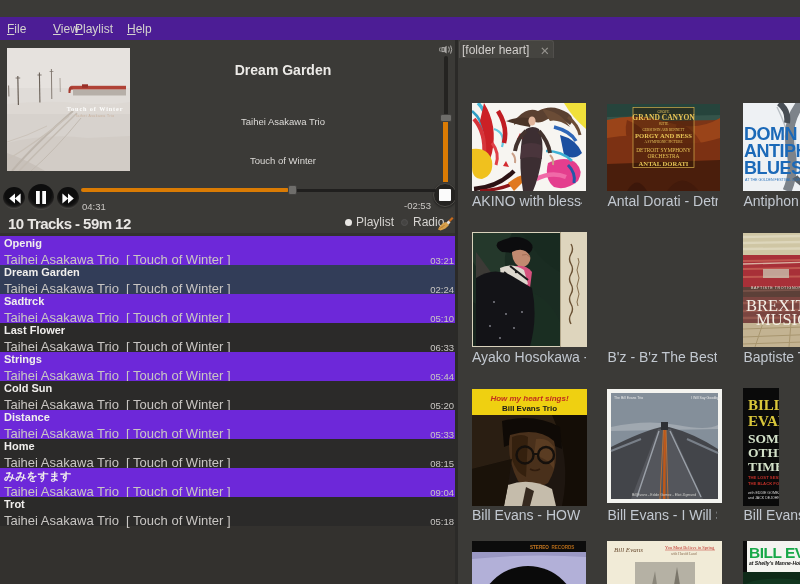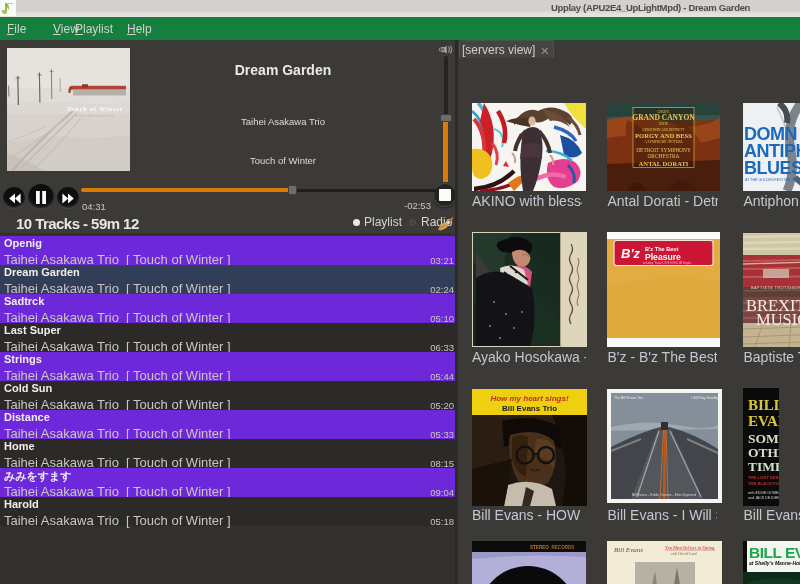--- a/index.html
+++ b/index.html
@@ -1,20 +1,20 @@
 <!DOCTYPE html>
 <html><head><meta charset="utf-8">
 <style>
 *{margin:0;padding:0;box-sizing:border-box;}
 html,body{width:800px;height:584px;overflow:hidden;background:#3b3a37;font-family:"Liberation Sans",sans-serif;}
 #app{position:relative;width:800px;height:584px;}
 #titlebar{position:absolute;left:0;top:0;width:800px;height:17px;background:linear-gradient(#d3d0cd 0%,#d3d0cd 62%,#e2dfdc 78%,#e6e3e0 100%);}
 #titleicon{position:absolute;left:0;top:0;width:16px;height:16px;background:#fafaf8;}
 #titletext{position:absolute;left:551px;top:2px;width:260px;white-space:nowrap;font-size:9.5px;font-weight:bold;color:#4c4c4b;letter-spacing:-0.32px;}
-#menubar{position:absolute;left:0;top:17px;width:800px;height:23px;background:#15803d;color:#d4d2cf;font-size:12px;}
+#menubar{position:absolute;left:0;top:17px;width:800px;height:23px;background:#4c1d95;color:#d4d2cf;font-size:12px;}
 .mi{position:absolute;top:5px;}
 #leftpanel{position:absolute;left:0;top:40px;width:455px;height:544px;background:#3b3a37;}
 #cover{position:absolute;left:7px;top:48px;width:123px;height:123px;}
 .ct{position:absolute;text-align:center;color:#e8e6e3;}
 #songtitle{left:133px;top:62px;width:300px;font-size:14px;font-weight:bold;color:#eceae7;}
 #songartist{left:133px;top:116px;width:300px;font-size:9.5px;color:#dddbd8;}
 #songalbum{left:133px;top:155px;width:300px;font-size:9.5px;color:#dddbd8;}
 
 #spkicon{position:absolute;left:438px;top:41px;}
 #volgroove{position:absolute;left:444px;top:56px;width:4px;height:62px;background:#242321;border-radius:2px;}
@@ -28,21 +28,21 @@
 #btnstop{left:433px;top:183px;width:24px;height:24px;background:#242321;border:1.5px solid #4e4c48;box-shadow:0 1px 2px rgba(0,0,0,0.4);}
 .bico{position:absolute;}
 #stopsq{position:absolute;left:439px;top:189px;width:12px;height:12px;background:#fbfbfb;border-radius:1px;}
 
 #seekfill{position:absolute;left:81px;top:188px;width:208px;height:4px;background:#da7b04;border-radius:2px;}
 #seekgroove{position:absolute;left:289px;top:189px;width:147px;height:3px;background:#201f1e;border-radius:1px;}
 #seekhandle{position:absolute;left:288px;top:185px;width:9px;height:10px;background:#6f6e6b;border:1px solid #42413f;border-radius:2px;}
 #tleft{position:absolute;left:82px;top:201px;font-size:9.5px;color:#cbc8c5;}
 #tright{position:absolute;right:368px;top:200px;font-size:9.5px;color:#cbc8c5;}
 
-#plheader{position:absolute;left:16px;top:212px;width:531px;height:21px;}
+#plheader{position:absolute;left:8px;top:212px;width:531px;height:21px;}
 #plcount{position:absolute;left:0px;top:3px;font-size:15px;font-weight:bold;color:#e9e7e4;letter-spacing:-0.55px;}
 .rdot{position:absolute;border-radius:50%;width:7px;height:7px;}
 #plsel{left:337px;top:7px;background:#e9e7e4;}
 #rdsel{left:393px;top:7px;background:#454442;border:1px solid #525150;}
 #pltext{position:absolute;left:348px;top:3px;font-size:12px;color:#d6d4d1;}
 #rdtext{position:absolute;left:405px;top:3px;font-size:12px;color:#d6d4d1;}
 #brush{position:absolute;left:437px;top:216px;}
 
 #tracklist{position:absolute;left:0;top:233px;width:454.5px;height:351px;background:#33312e;}
 .trk{position:absolute;left:0;width:454.5px;height:29px;}
@@ -57,32 +57,20 @@
 #rightpanel{position:absolute;left:458.3px;top:40px;width:341.7px;height:544px;background:#3b3a37;overflow:hidden;}
 #tab{position:absolute;left:0.7px;top:0px;width:95px;height:18px;background:#454440;border:1px solid #514f4c;border-bottom:none;border-radius:3px 3px 0 0;}
 #tabtext{position:absolute;left:2px;top:2px;font-size:12px;color:#d2cfcc;}
 #tabx{position:absolute;left:80px;top:2.5px;font-size:11.5px;color:#96948f;}
 #crumb{position:absolute;left:4.7px;top:25px;font-size:12.5px;font-weight:bold;color:#c3cdd6;letter-spacing:0px;}
 .thumb{position:absolute;overflow:hidden;}
 .lab{position:absolute;font-size:14px;color:#c2c8d0;white-space:nowrap;overflow:hidden;}
 </style></head>
 <body>
 <div id="app">
-  <div id="titlebar">
-    <div id="titleicon">
-      <svg width="16" height="16" viewBox="0 0 16 16">
-        <path d="M6 3 L6 11.5" stroke="#7da33c" stroke-width="1.6"></path>
-        <ellipse cx="4.6" cy="12" rx="2.6" ry="2" fill="#a9c93e"></ellipse>
-        <path d="M6 3 Q9 4.5 9 7.5 Q9 9.5 7.5 10.5 Q9 8 6 6.5 Z" fill="#8fb83e"></path>
-        <path d="M7 4 Q11 2.5 13 4" stroke="#7ec97e" stroke-width="0.8" fill="none"></path>
-        <path d="M1 11 Q4 9.5 6 11" stroke="#7ec97e" stroke-width="0.8" fill="none"></path>
-      </svg>
-    </div>
-    <div id="titletext">Upplay (APU2E4_UpLightMpd) - Dream Garden</div>
-  </div>
   <div id="menubar">
     <span class="mi" style="left:7px"><u>F</u>ile</span>
     <span class="mi" style="left:53px"><u>V</u>iew</span>
     <span class="mi" style="left:75px"><u>P</u>laylist</span>
     <span class="mi" style="left:127px"><u>H</u>elp</span>
   </div>
   <div id="leftpanel"></div>
   <div id="cover"><svg width="123" height="123" viewBox="0 0 123 123" id="winter">
     <rect width="123" height="123" fill="#e0dcd8"></rect>
     <rect y="0" width="123" height="40" fill="#e6e2de"></rect>
@@ -172,21 +160,21 @@
         <div class="tt">Dream Garden</div>
         <div class="ta">Taihei Asakawa Trio&nbsp; [ Touch of Winter ]</div>
         <div class="tm">02:24</div>
       </div>
   <div class="trk odd" style="top:61px">
         <div class="tt">Sadtrck</div>
         <div class="ta">Taihei Asakawa Trio&nbsp; [ Touch of Winter ]</div>
         <div class="tm">05:10</div>
       </div>
   <div class="trk even" style="top:90px">
-        <div class="tt">Last Super</div>
+        <div class="tt">Last Flower</div>
         <div class="ta">Taihei Asakawa Trio&nbsp; [ Touch of Winter ]</div>
         <div class="tm">06:33</div>
       </div>
   <div class="trk odd" style="top:119px">
         <div class="tt">Strings</div>
         <div class="ta">Taihei Asakawa Trio&nbsp; [ Touch of Winter ]</div>
         <div class="tm">05:44</div>
       </div>
   <div class="trk even" style="top:148px">
         <div class="tt">Cold Sun</div>
@@ -202,29 +190,29 @@
         <div class="tt">Home</div>
         <div class="ta">Taihei Asakawa Trio&nbsp; [ Touch of Winter ]</div>
         <div class="tm">08:15</div>
       </div>
   <div class="trk odd" style="top:235px">
         <div class="tt">みみをすます</div>
         <div class="ta">Taihei Asakawa Trio&nbsp; [ Touch of Winter ]</div>
         <div class="tm">09:04</div>
       </div>
   <div class="trk even" style="top:264px">
-        <div class="tt">Harold</div>
+        <div class="tt">Trot</div>
         <div class="ta">Taihei Asakawa Trio&nbsp; [ Touch of Winter ]</div>
         <div class="tm">05:18</div>
       </div>
   </div>
   <div id="splitter"></div>
   <div id="rightpanel">
     <div id="tab">
-        <div id="tabtext">[servers view]</div>
+        <div id="tabtext">[folder heart]</div>
         <div id="tabx">✕</div>
       </div>
 
     <div class="thumb" style="left:13.7px;top:63px;width:114px;height:88px">
     <svg width="114" height="88" viewBox="0 0 114 88">
       <rect width="114" height="88" fill="#f7f5f1"></rect>
       <path d="M92 0 L114 0 L114 26 Q100 14 92 0Z" fill="#f0e03a"></path>
       <path d="M6 0 Q16 10 13 24" stroke="#45b8d8" stroke-width="3.4" fill="none"></path>
       <path d="M0 8 Q12 18 10 32" stroke="#2f9ec4" stroke-width="2.6" fill="none"></path>
       <path d="M22 26 Q34 30 30 44" stroke="#63c8e0" stroke-width="2.2" fill="none"></path>
@@ -328,31 +316,20 @@
           <circle cx="42" cy="96" r="0.9" fill="#8a8a92"></circle>
       <circle cx="50" cy="80" r="0.9" fill="#8a8a92"></circle>
           <circle cx="28" cy="106" r="0.9" fill="#8a8a92"></circle>
       <rect x="88" y="0" width="27" height="115" fill="#ded5bd"></rect>
       <line x1="88.5" y1="0" x2="88.5" y2="115" stroke="#b0a488" stroke-width="1"></line>
       <path d="M99 12 q3 5 0 10 q-3 5 0 10 q3 5 0 10 q-3 5 0 10 q3 5 0 10 q-3 5 0 10 q3 5 0 10 q-3 5 0 10" stroke="#6a5134" stroke-width="1.4" fill="none"></path>
       <path d="M106 26 q2 4 0 8 q-2 4 0 8 q2 4 0 8 q-2 4 0 8 q2 4 0 8 q-2 4 0 8" stroke="#7a6140" stroke-width="0.9" fill="none"></path>
     </svg></div>
     <div class="lab" style="left:13.7px;top:308.5px;width:114px">Ayako Hosokawa -</div>
 
-    <div class="thumb" style="left:149.2px;top:192px;width:113px;height:115px">
-    <svg width="113" height="115" viewBox="0 0 113 115">
-      <rect width="113" height="115" fill="#fbfbf9"></rect>
-      <rect y="7" width="113" height="99" fill="#dfa93c"></rect>
-      <path d="M0 7 L113 7 L113 50 Q60 40 0 55Z" fill="#e3af46" opacity="0.6"></path>
-      <rect x="7" y="8.5" width="99" height="25" rx="2.5" fill="#cc1635" stroke="#eee5da" stroke-width="1.2"></rect>
-      <text x="14" y="26" font-size="13" font-weight="bold" font-style="italic" fill="#fff">B'z</text>
-      <text x="38" y="18.5" font-size="5.6" font-weight="bold" fill="#fff">B'z The Best</text>
-      <text x="38" y="27.5" font-size="8.6" font-weight="bold" fill="#fff">Pleasure</text>
-      <text x="36" y="31.6" font-size="2.6" fill="#e8b8c0">including “Super LOVE SONG” All Singles</text>
-    </svg></div>
     <div class="lab" style="left:149.2px;top:308.5px;width:110px">B'z - B'z The Best "P</div>
 
     <div class="thumb" style="left:285.2px;top:193px;width:57px;height:114px">
     <svg width="114" height="114" viewBox="0 0 114 114">
       <rect width="114" height="114" fill="#d8d0b2"></rect>
       <rect y="0" width="114" height="22" fill="#cfc6a4"></rect>
       <path d="M0 4 L114 2 M0 10 L114 8 M0 16 L114 15" stroke="#ddd6bb" stroke-width="2.4"></path>
       <rect y="22" width="114" height="32" fill="#a83038"></rect>
       <path d="M0 28 L114 26 M0 36 L114 34 M0 44 L114 43" stroke="#c05850" stroke-width="2"></path>
       <path d="M0 31 L70 29" stroke="#d8b0a0" stroke-width="1.4"></path>

